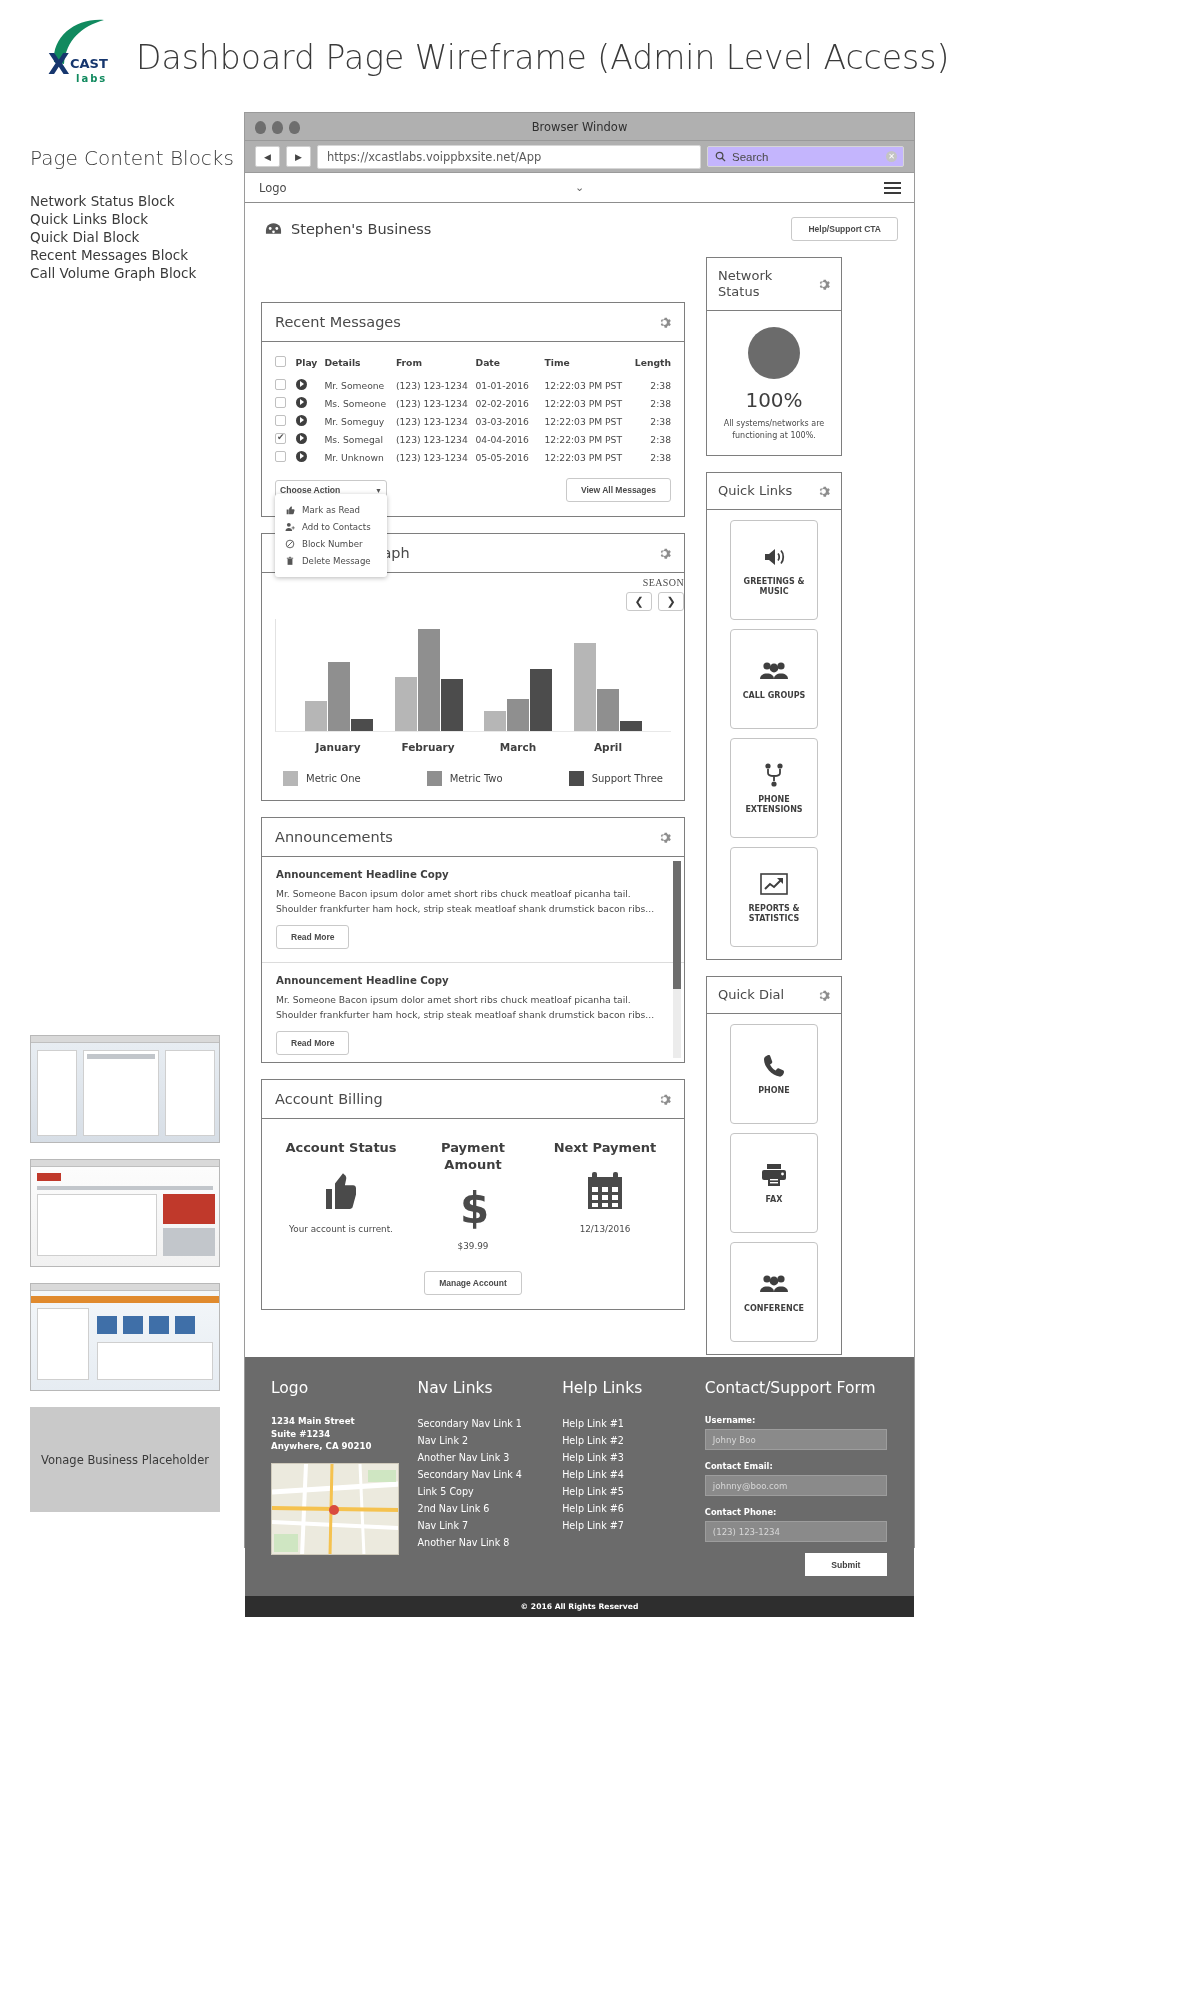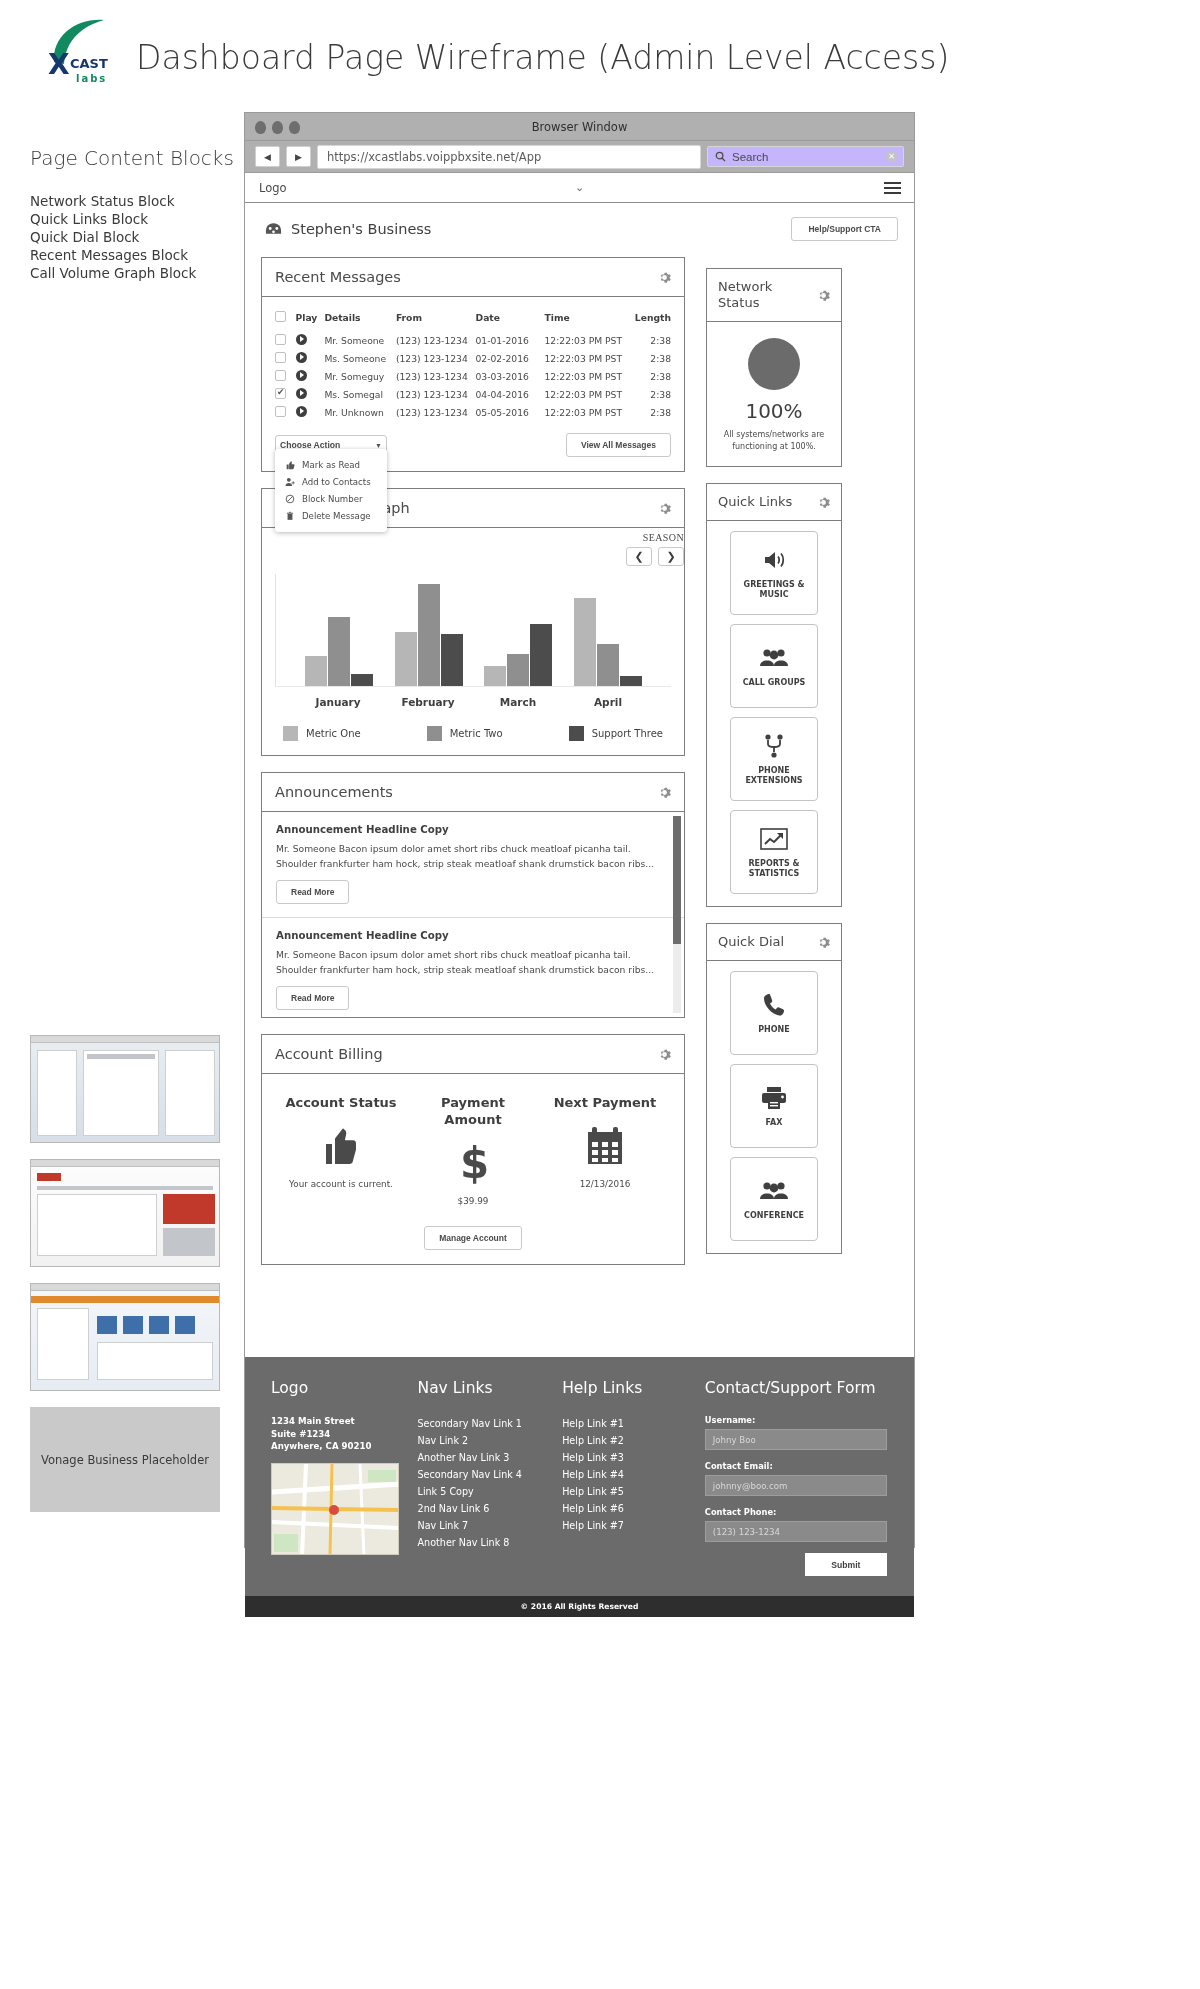--- a/index.html
+++ b/index.html
@@ -126,21 +126,21 @@
   .bill-btn-row { display: flex; justify-content: center; margin-top: 20px; }
 
   
   .w-head { display: flex; align-items: center; justify-content: space-between; padding: 10px 11px; border-bottom: 1px solid #7e7e7e; }
   .w-head h3 { font-size: 13px; font-weight: 400; color: #4a4a4a; line-height: 16px; font-family: "DejaVu Sans", sans-serif; }
   .ns-body { padding: 16px 10px 14px 10px; text-align: center; }
   .ns-circle { width: 52px; height: 52px; border-radius: 50%; background: #6b6b6b; margin: 0 auto 9px auto; }
   .ns-pct { font-size: 20px; color: #3f3f3f; font-weight: 400; font-family: "DejaVu Sans", sans-serif; }
   .ns-desc { font-size: 8px; color: #4a4a4a; line-height: 11.5px; margin-top: 6px; font-family: "DejaVu Sans", sans-serif; }
   .tiles { padding: 10px 10px 12px 10px; display: flex; flex-direction: column; gap: 9px; align-items: center; }
-  .tile { width: 88px; height: 84px; border: 1px solid #c4c4c4; border-radius: 4px; background: #fff; display: flex; flex-direction: column; align-items: center; justify-content: center; gap: 7px; }
+  .tile { width: 88px; height: 100px; border: 1px solid #c4c4c4; border-radius: 4px; background: #fff; display: flex; flex-direction: column; align-items: center; justify-content: center; gap: 7px; }
   .tile-label { font-size: 8px; font-weight: bold; color: #3f3f3f; text-align: center; line-height: 10px; font-family: "DejaVu Sans", sans-serif; }
   .tile-ico { height: 26px; display: flex; align-items: center; justify-content: center; }
 
   
   .footer { background: #6b6b6b; color: #fff; padding: 22px 26px 20px 26px; display: flex; gap: 0; }
   .f-col-1 { width: 152px; } .f-col-2 { width: 150px; } .f-col-3 { width: 148px; } .f-col-4 { width: 190px; }
   .f-title { font-size: 15.5px; font-weight: 400; margin-bottom: 18px; font-family: "DejaVu Sans", sans-serif; }
   .f-addr { font-size: 8.6px; line-height: 12.5px; font-weight: bold; margin-bottom: 10px; font-family: "DejaVu Sans", sans-serif; }
   .f-map { width: 128px; height: 92px; background: #e8e4d8; position: relative; overflow: hidden; border: 1px solid #cfcabb; }
   .f-link { font-size: 9.6px; line-height: 17px; font-family: "DejaVu Sans", sans-serif; }

